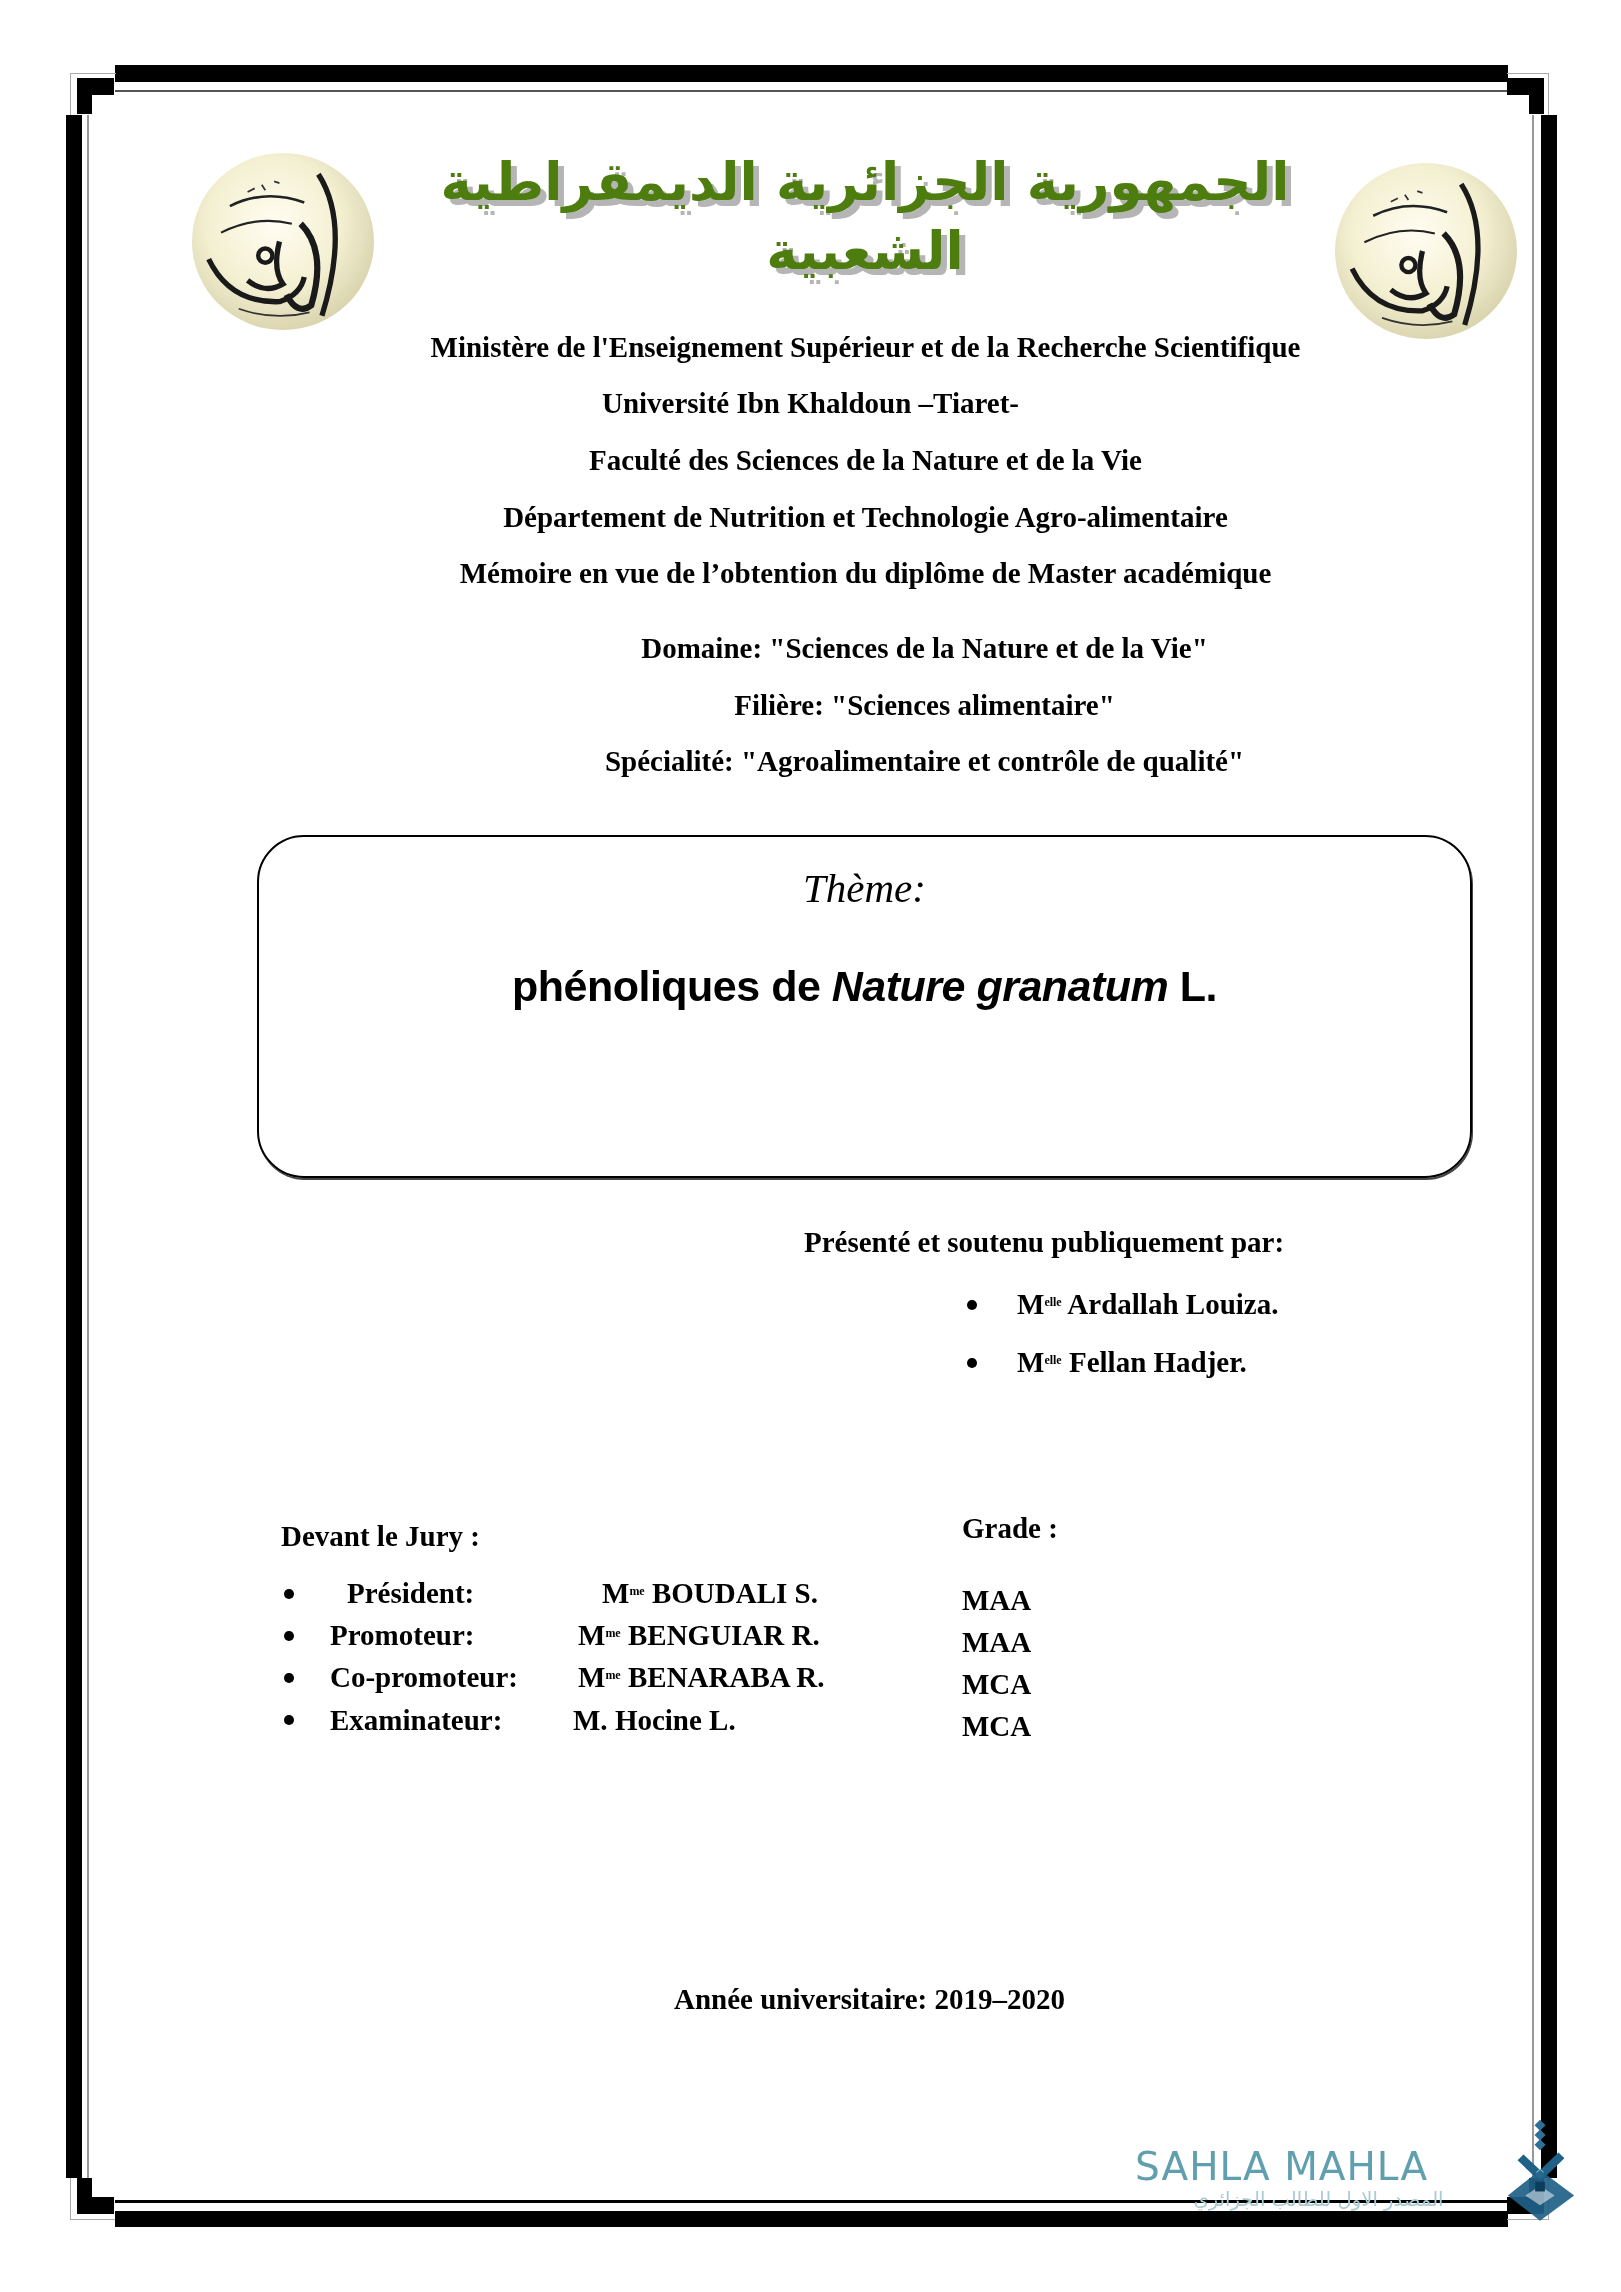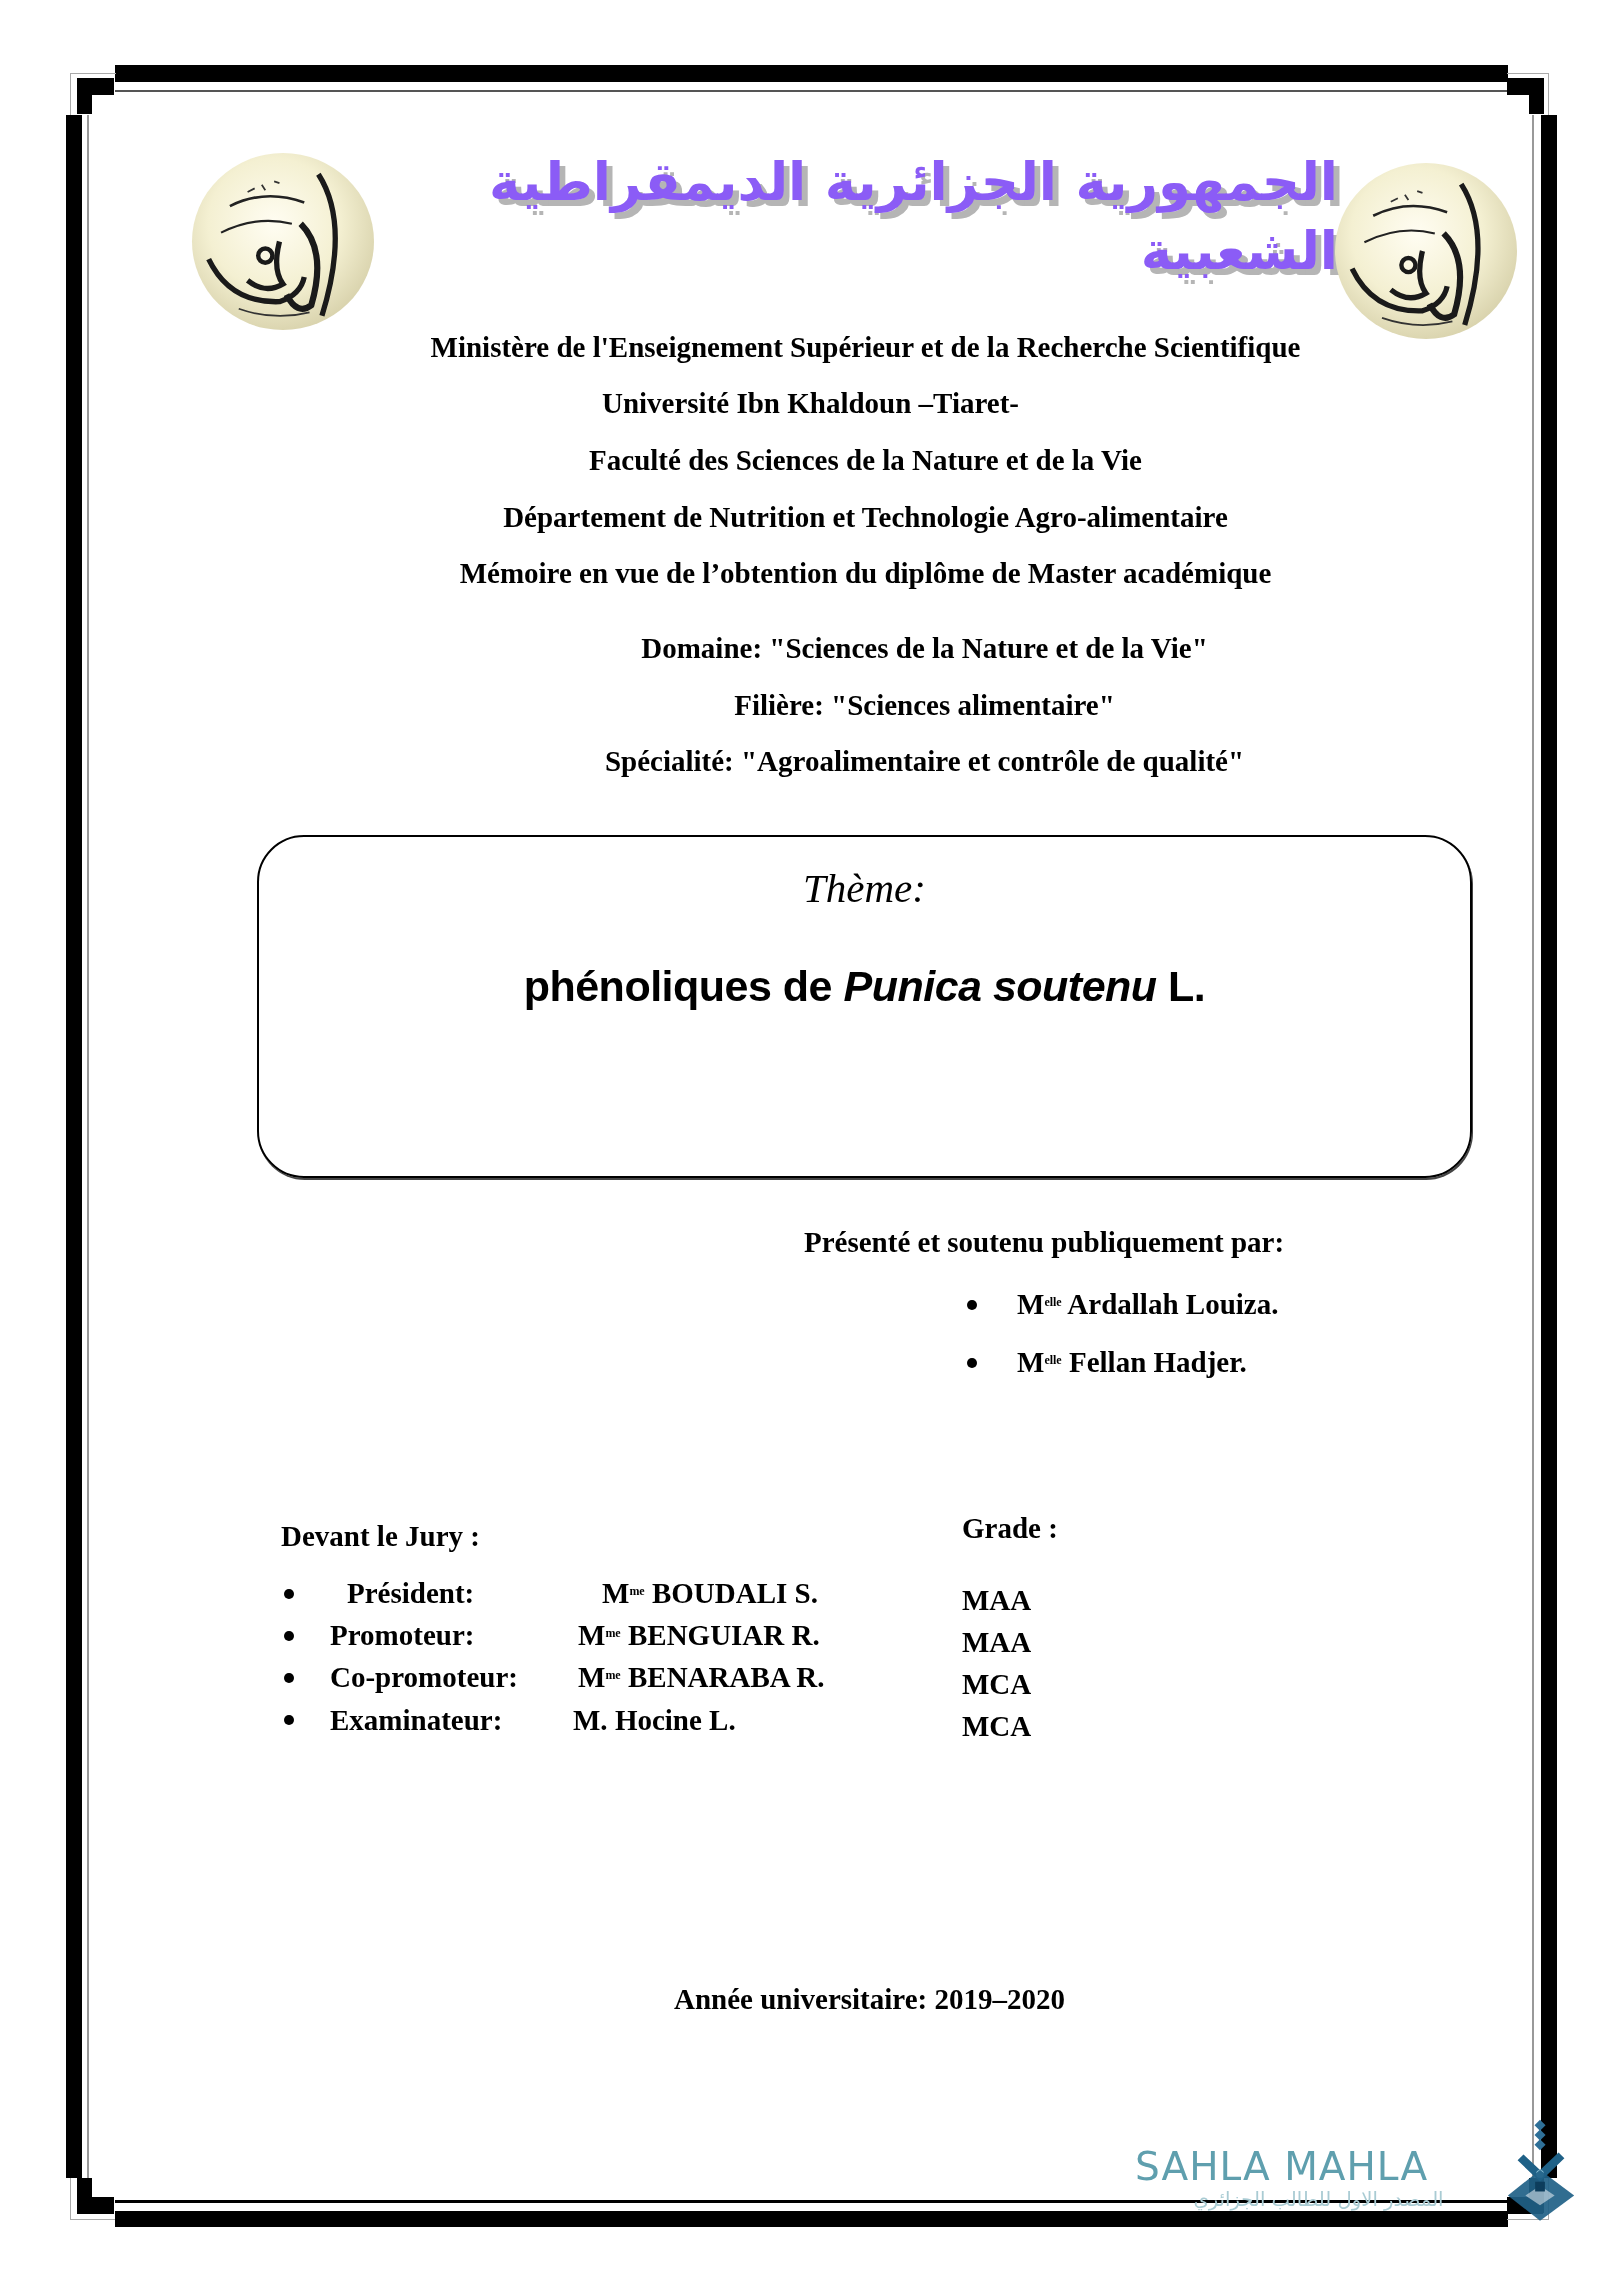--- a/index.html
+++ b/index.html
@@ -12,23 +12,23 @@
   .ghost { position:absolute; border:1px solid #aaa; }
 
   
   .logo {
     position:absolute; border-radius:50%;
     background: radial-gradient(circle at 45% 40%, #fffdf2 0%, #f4f0d2 45%, #d9d3ad 75%, #a9a27e 100%);
     overflow:hidden;
   }
   .logo svg { width:100%; height:100%; }
   .arabic-title {
-    position:absolute; left:392px; top:147px; width:946px; 
+    position:absolute; left:392px; top:147px; width:946px; text-align:center;
     font-family:"DejaVu Sans", sans-serif; font-weight:bold; font-size:53px; line-height:69px;
-    direction:rtl; color:#8b5cf6;
+    direction:rtl; color:#4d7c0f;
     text-shadow: 5.9px 5.9px 0 #b5b5b5;
     letter-spacing:1px;
   }
   .center-line {
     position:absolute; left:0; width:1621px; text-align:center;
     font-family:"Liberation Serif", serif; font-weight:bold; font-size:29px; line-height:35px;
   }
 
   
   .theme-box {
@@ -126,21 +126,21 @@
 <div class="center-line" style="top:500px; left:55px;">Département de Nutrition et Technologie Agro-alimentaire</div>
 <div class="center-line" style="top:556px; left:55px;">Mémoire en vue de l’obtention du diplôme de Master académique</div>
 
 <div class="center-line" style="top:631px; left:114px;">Domaine: "Sciences de la Nature et de la Vie"</div>
 <div class="center-line" style="top:688px; left:114px;">Filière: "Sciences alimentaire"</div>
 <div class="center-line" style="top:744px; left:114px;">Spécialité: "Agroalimentaire et contrôle de qualité"</div>
 
 <div class="theme-box">
   <div class="theme-label">Thème:</div>
   <div class="theme-title">
-    <div><span>phénoliques de </span><i>Punica soutenu</i><span> L.</span></div>
+    <div><span>phénoliques de </span><i>Nature granatum</i><span> L.</span></div>
   </div>
 </div>
 
 <div class="bold-serif" style="left:804px; top:1225px;">Présenté et soutenu publiquement par:</div>
 
 <div class="bullet" style="left:967px; top:1300px;"></div>
 <div class="bold-serif" style="left:1017px; top:1287px;">
   <span>M</span><sup class="t">elle</sup> <span>Ardallah Louiza.</span>
 </div>
 

